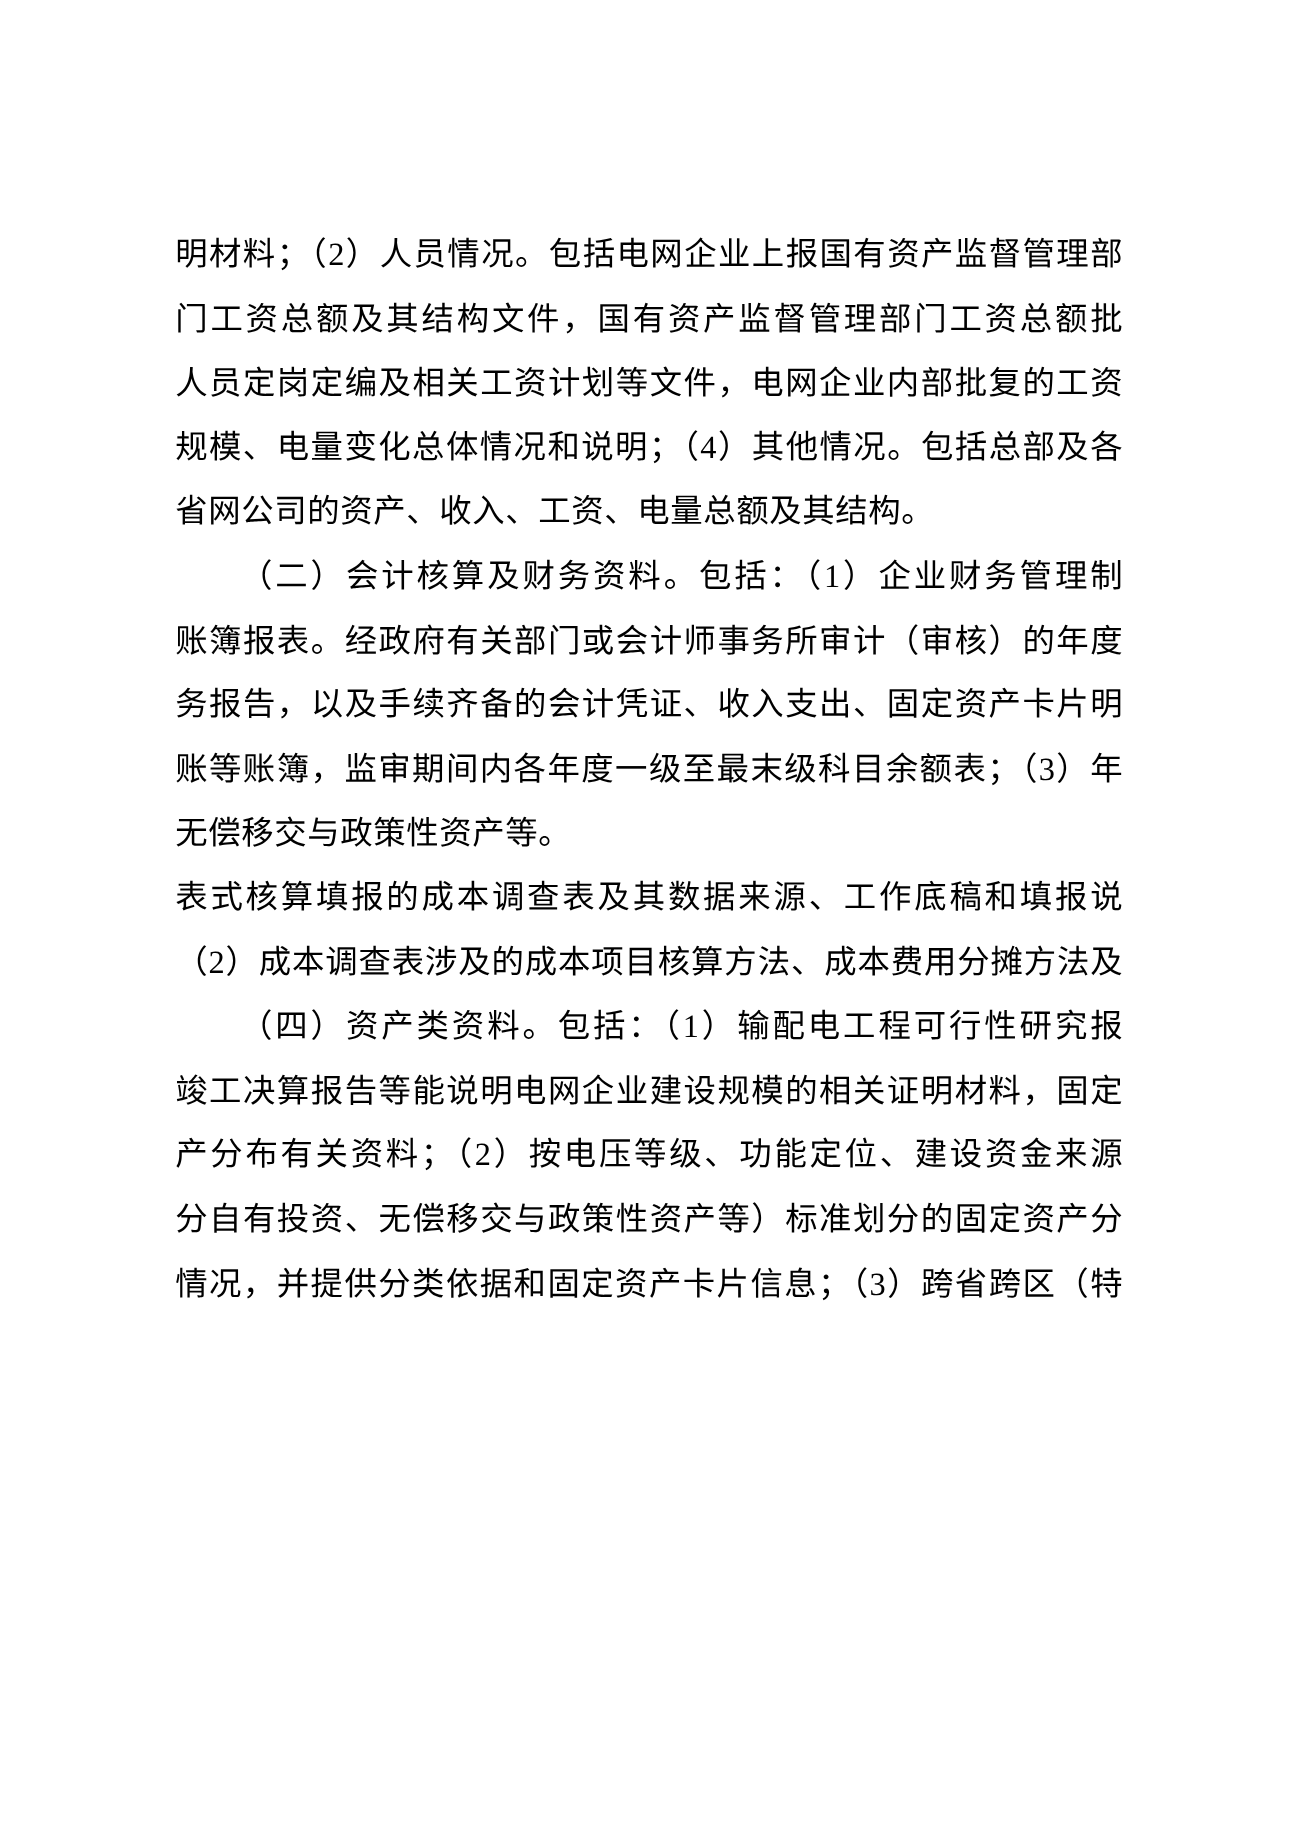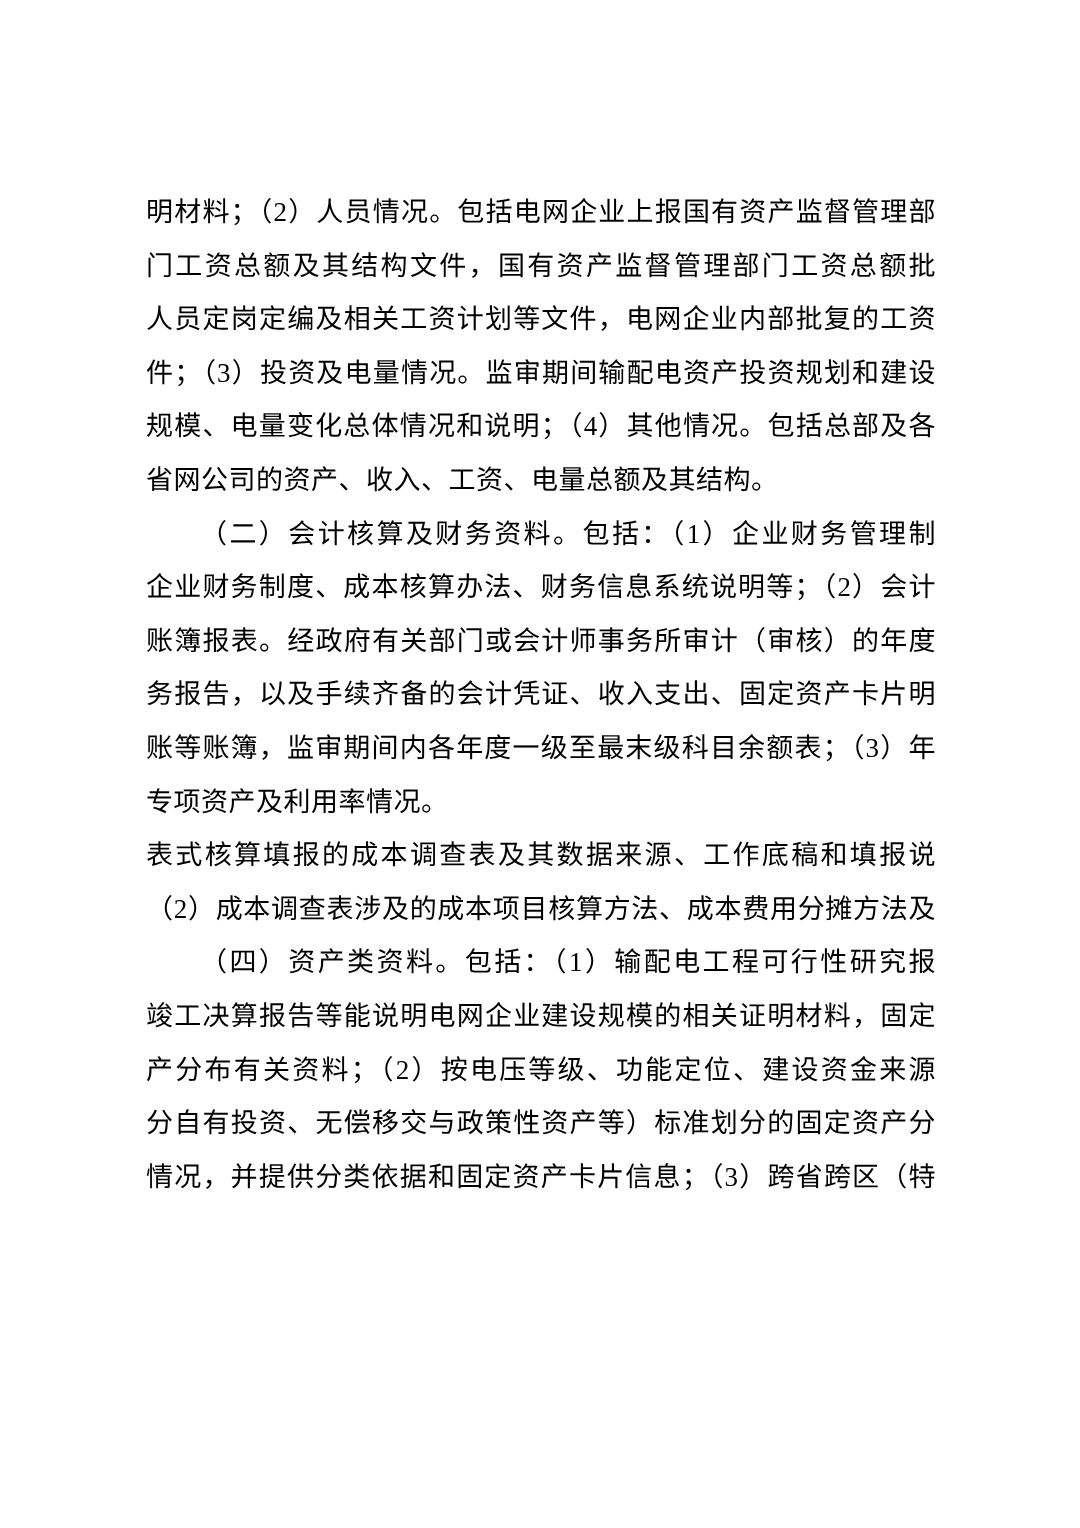--- a/index.html
+++ b/index.html
@@ -51,29 +51,27 @@
   }
 </style>
 </head>
 <body>
 
 <div class="page">
   <div class="text-block">
     <div class="line">明材料；（2）人员情况。包括电网企业上报国有资产监督管理部</div>
     <div class="line">门工资总额及其结构文件，国有资产监督管理部门工资总额批复、</div>
     <div class="line">人员定岗定编及相关工资计划等文件，电网企业内部批复的工资文</div>
-    <div class="line">件；（3）投资及电量情况。监审期间输配电资产投资规划和建设</div>
     <div class="line">规模、电量变化总体情况和说明；（4）其他情况。包括总部及各</div>
     <div class="line para-end">省网公司的资产、收入、工资、电量总额及其结构。</div>
     <div class="line indent">（二）会计核算及财务资料。包括：（1）企业财务管理制度。</div>
-    <div class="line">企业财务制度、成本核算办法、财务信息系统说明等；（2）会计</div>
     <div class="line">账簿报表。经政府有关部门或会计师事务所审计（审核）的年度财</div>
     <div class="line">务报告，以及手续齐备的会计凭证、收入支出、固定资产卡片明细</div>
     <div class="line">账等账簿，监审期间内各年度一级至最末级科目余额表；（3）年</div>
-    <div class="line para-end">专项资产及利用率情况。</div>
+    <div class="line para-end">无偿移交与政策性资产等。</div>
     <div class="line">表式核算填报的成本调查表及其数据来源、工作底稿和填报说明；</div>
     <div class="line">（2）成本调查表涉及的成本项目核算方法、成本费用分摊方法及</div>
     <div class="line indent">（四）资产类资料。包括：（1）输配电工程可行性研究报告、</div>
     <div class="line">竣工决算报告等能说明电网企业建设规模的相关证明材料，固定资</div>
     <div class="line">产分布有关资料；（2）按电压等级、功能定位、建设资金来源（区</div>
     <div class="line">分自有投资、无偿移交与政策性资产等）标准划分的固定资产分类</div>
     <div class="line">情况，并提供分类依据和固定资产卡片信息；（3）跨省跨区（特</div>
   </div>
 
   <div class="page-footer">— 11 —</div>

